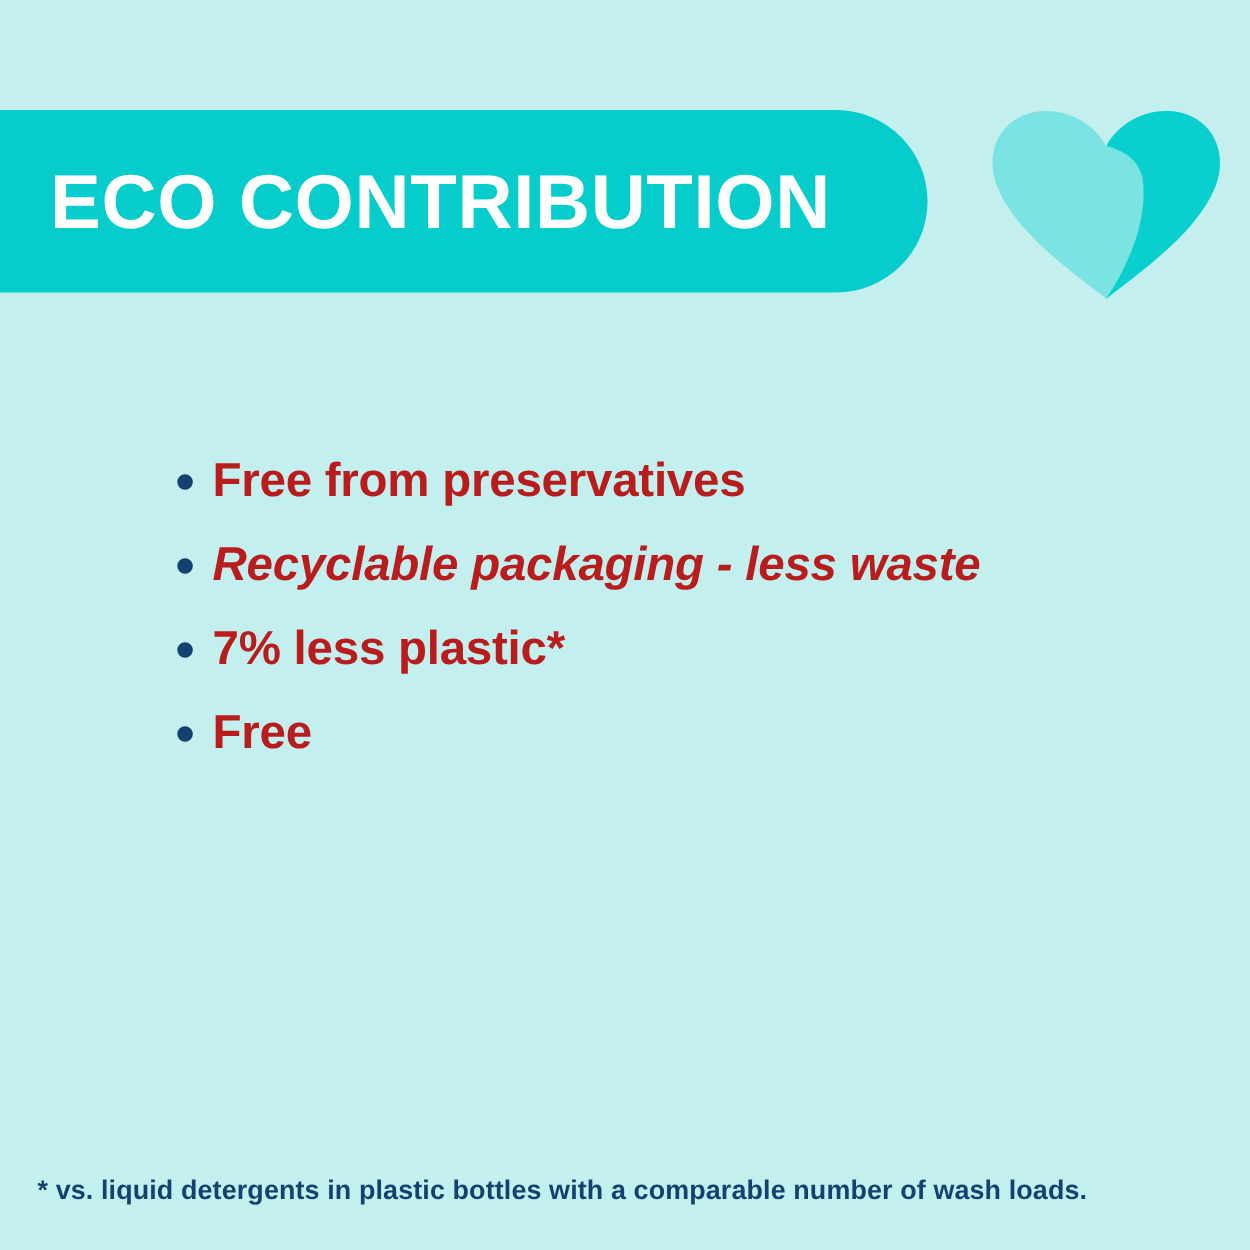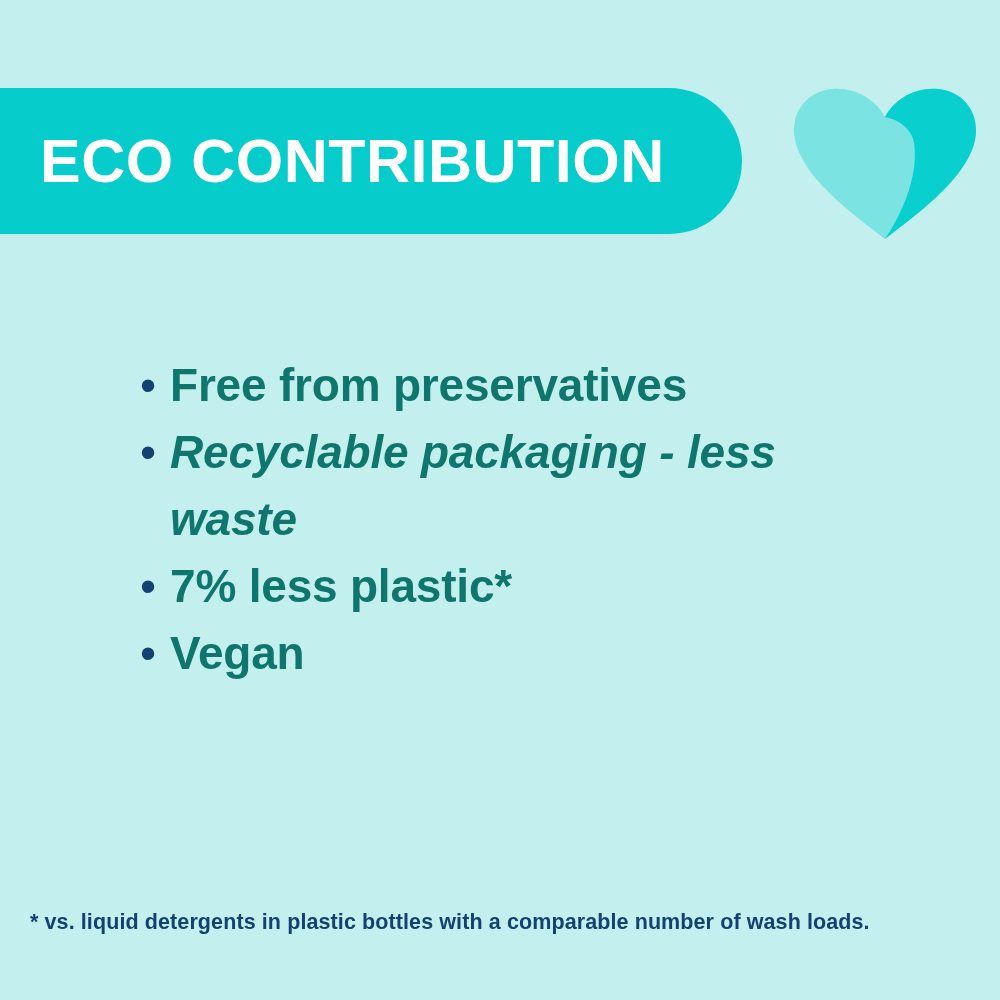--- a/index.html
+++ b/index.html
@@ -79,36 +79,36 @@
   .bullet-dot {
     flex: 0 0 auto;
     width: 30px;
     color: #144170;
     font-size: 46px;
     line-height: 67px;
     text-align: left;
   }
   .bullet-text {
     flex: 1 1 auto;
-    color: #0f766e;
-    font-size: 46px;
+    color: #b91c1c;
+    font-size: 38px;
     line-height: 67px;
     font-weight: bold;
     letter-spacing: -0.2px;
   }
   .bullet-text.wrapped {
     max-width: 680px;
     font-style: italic;
   }
 
   
   .footnote {
     position: absolute;
     left: 30px;
-    top: 908px;
+    top: 938px;
     width: 950px;
     color: #144170;
     font-size: 21.5px;
     font-weight: bold;
     letter-spacing: 0.1px;
     line-height: 28px;
     white-space: nowrap;
   }
 </style>
 </head>
@@ -152,20 +152,20 @@
       <span class="bullet-text wrapped">Recyclable packaging - less waste</span>
     </div>
 
     <div class="bullet-row">
       <span class="bullet-dot">•</span>
       <span class="bullet-text">7% less plastic*</span>
     </div>
 
     <div class="bullet-row">
       <span class="bullet-dot">•</span>
-      <span class="bullet-text">Vegan</span>
+      <span class="bullet-text">Free</span>
     </div>
 
   </div>
 
   <div class="footnote">* vs. liquid detergents in plastic bottles with a comparable number of wash loads.</div>
 
 </div>
 
 </body></html>

